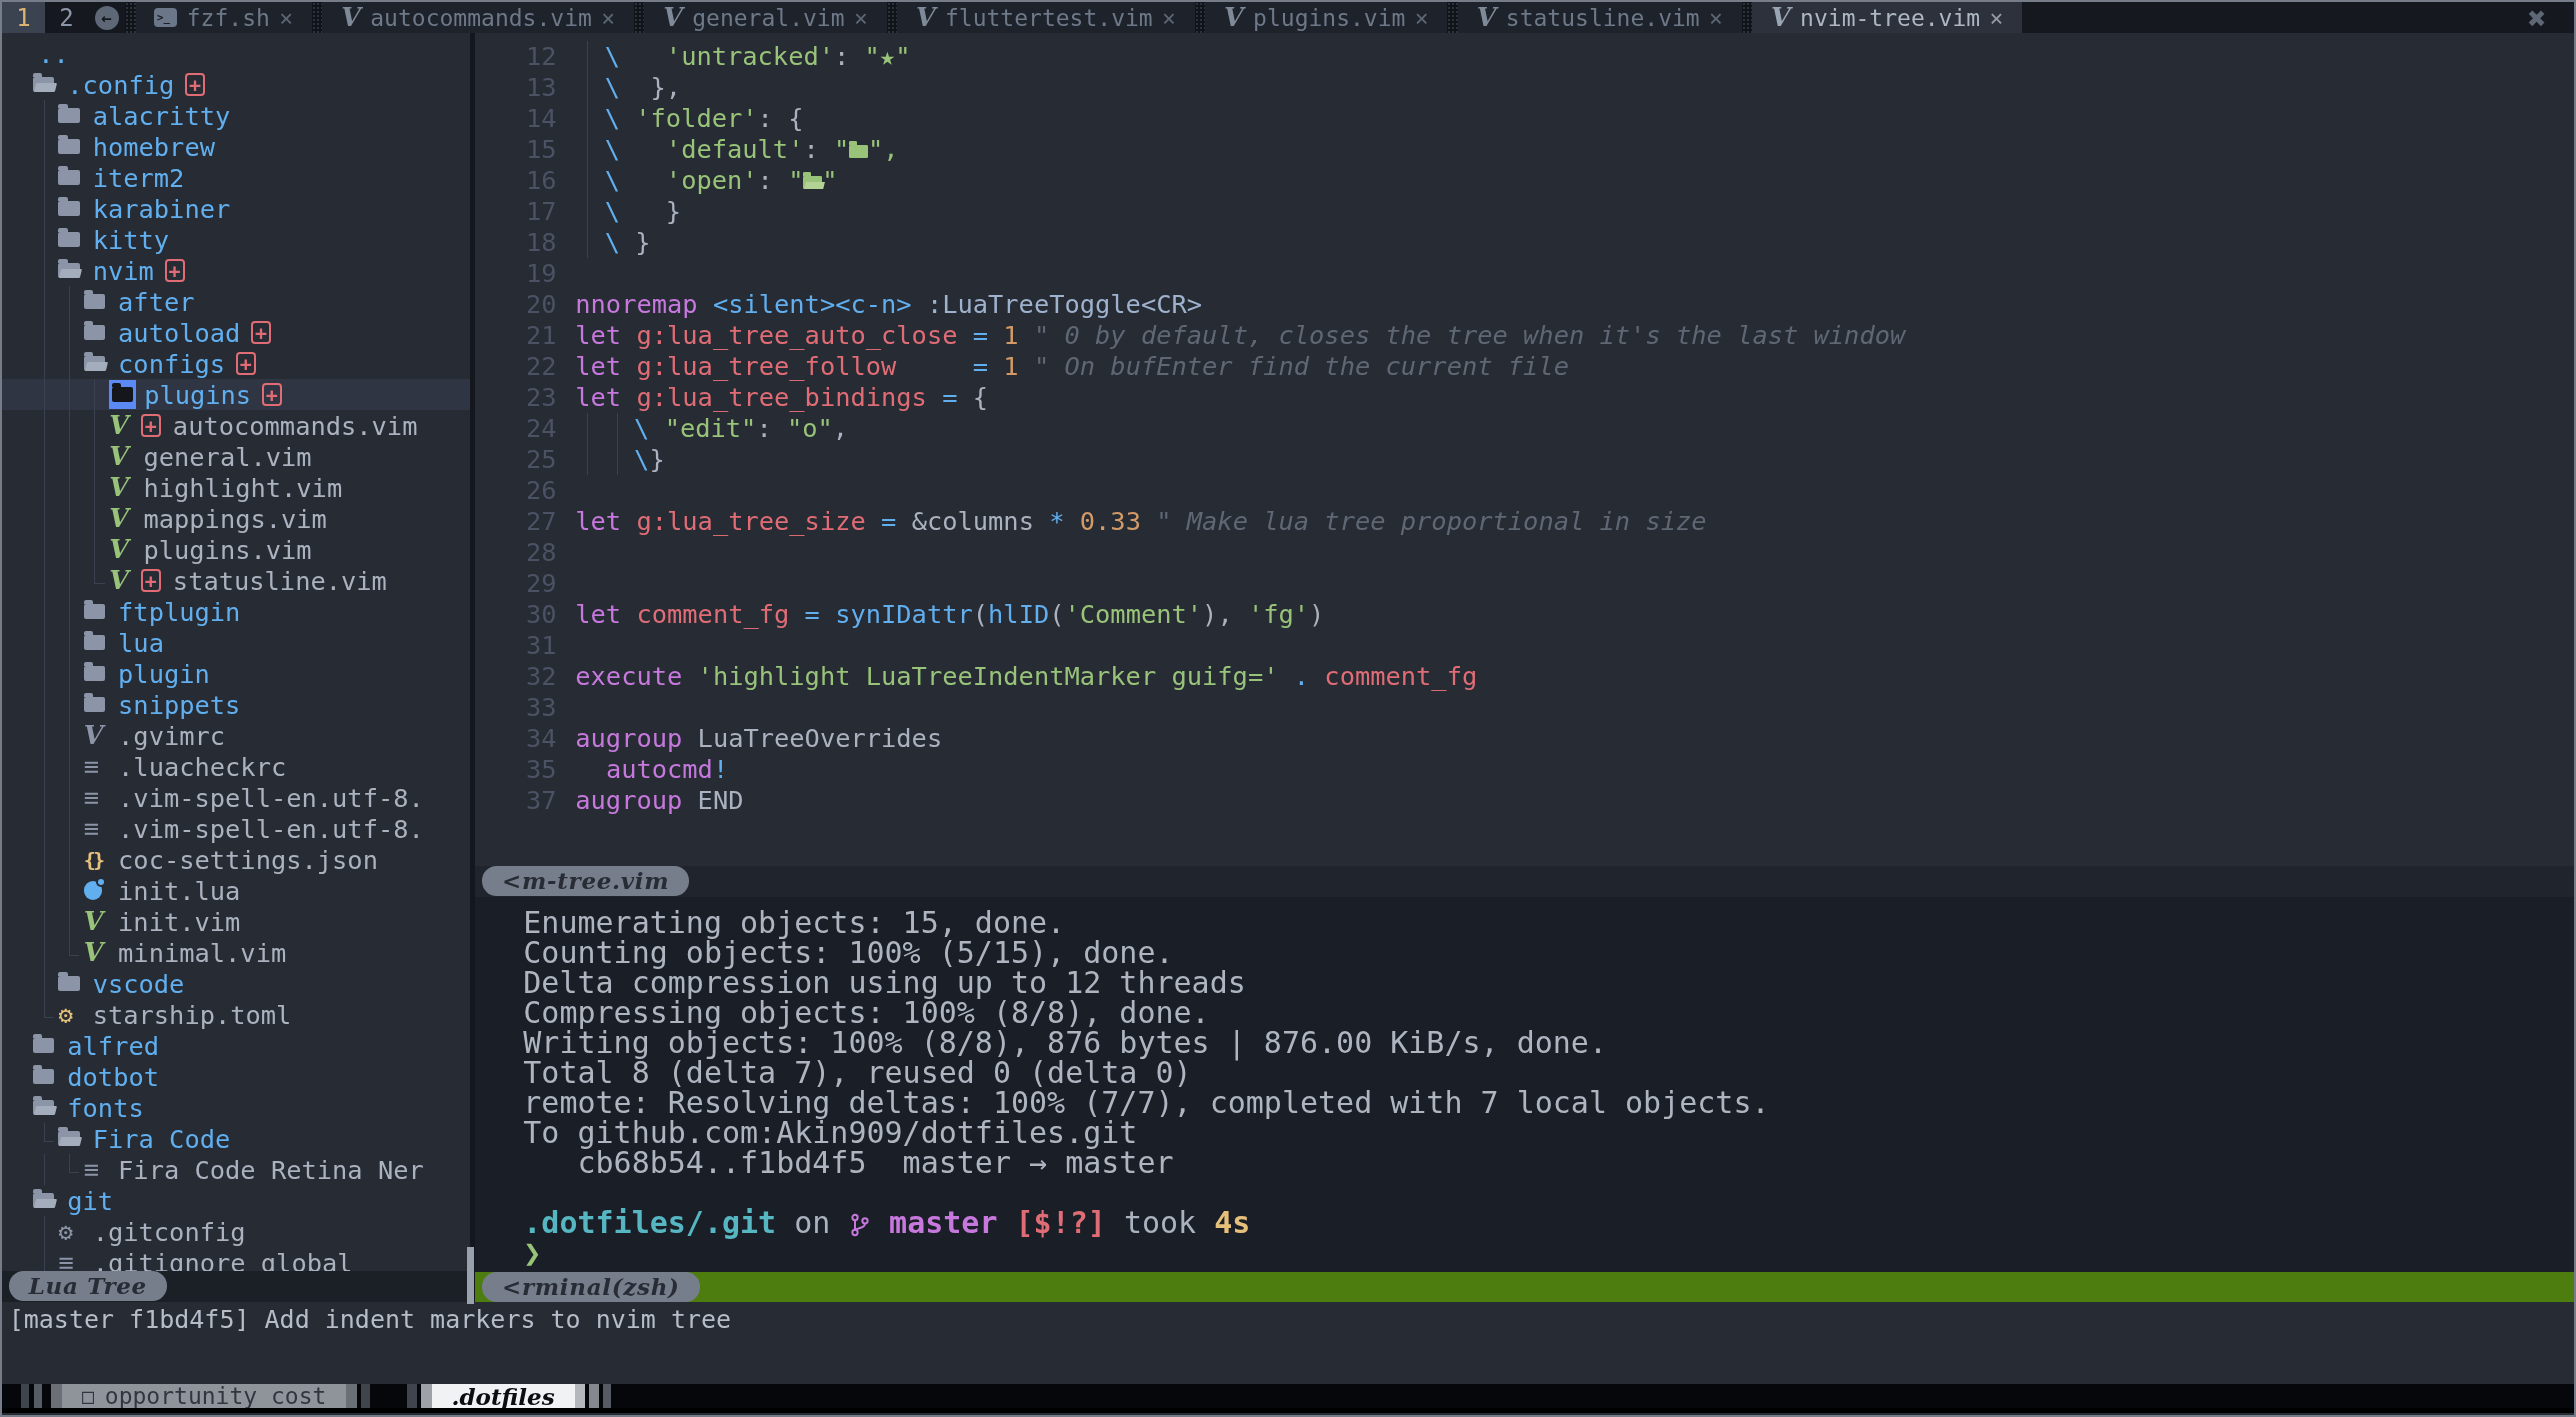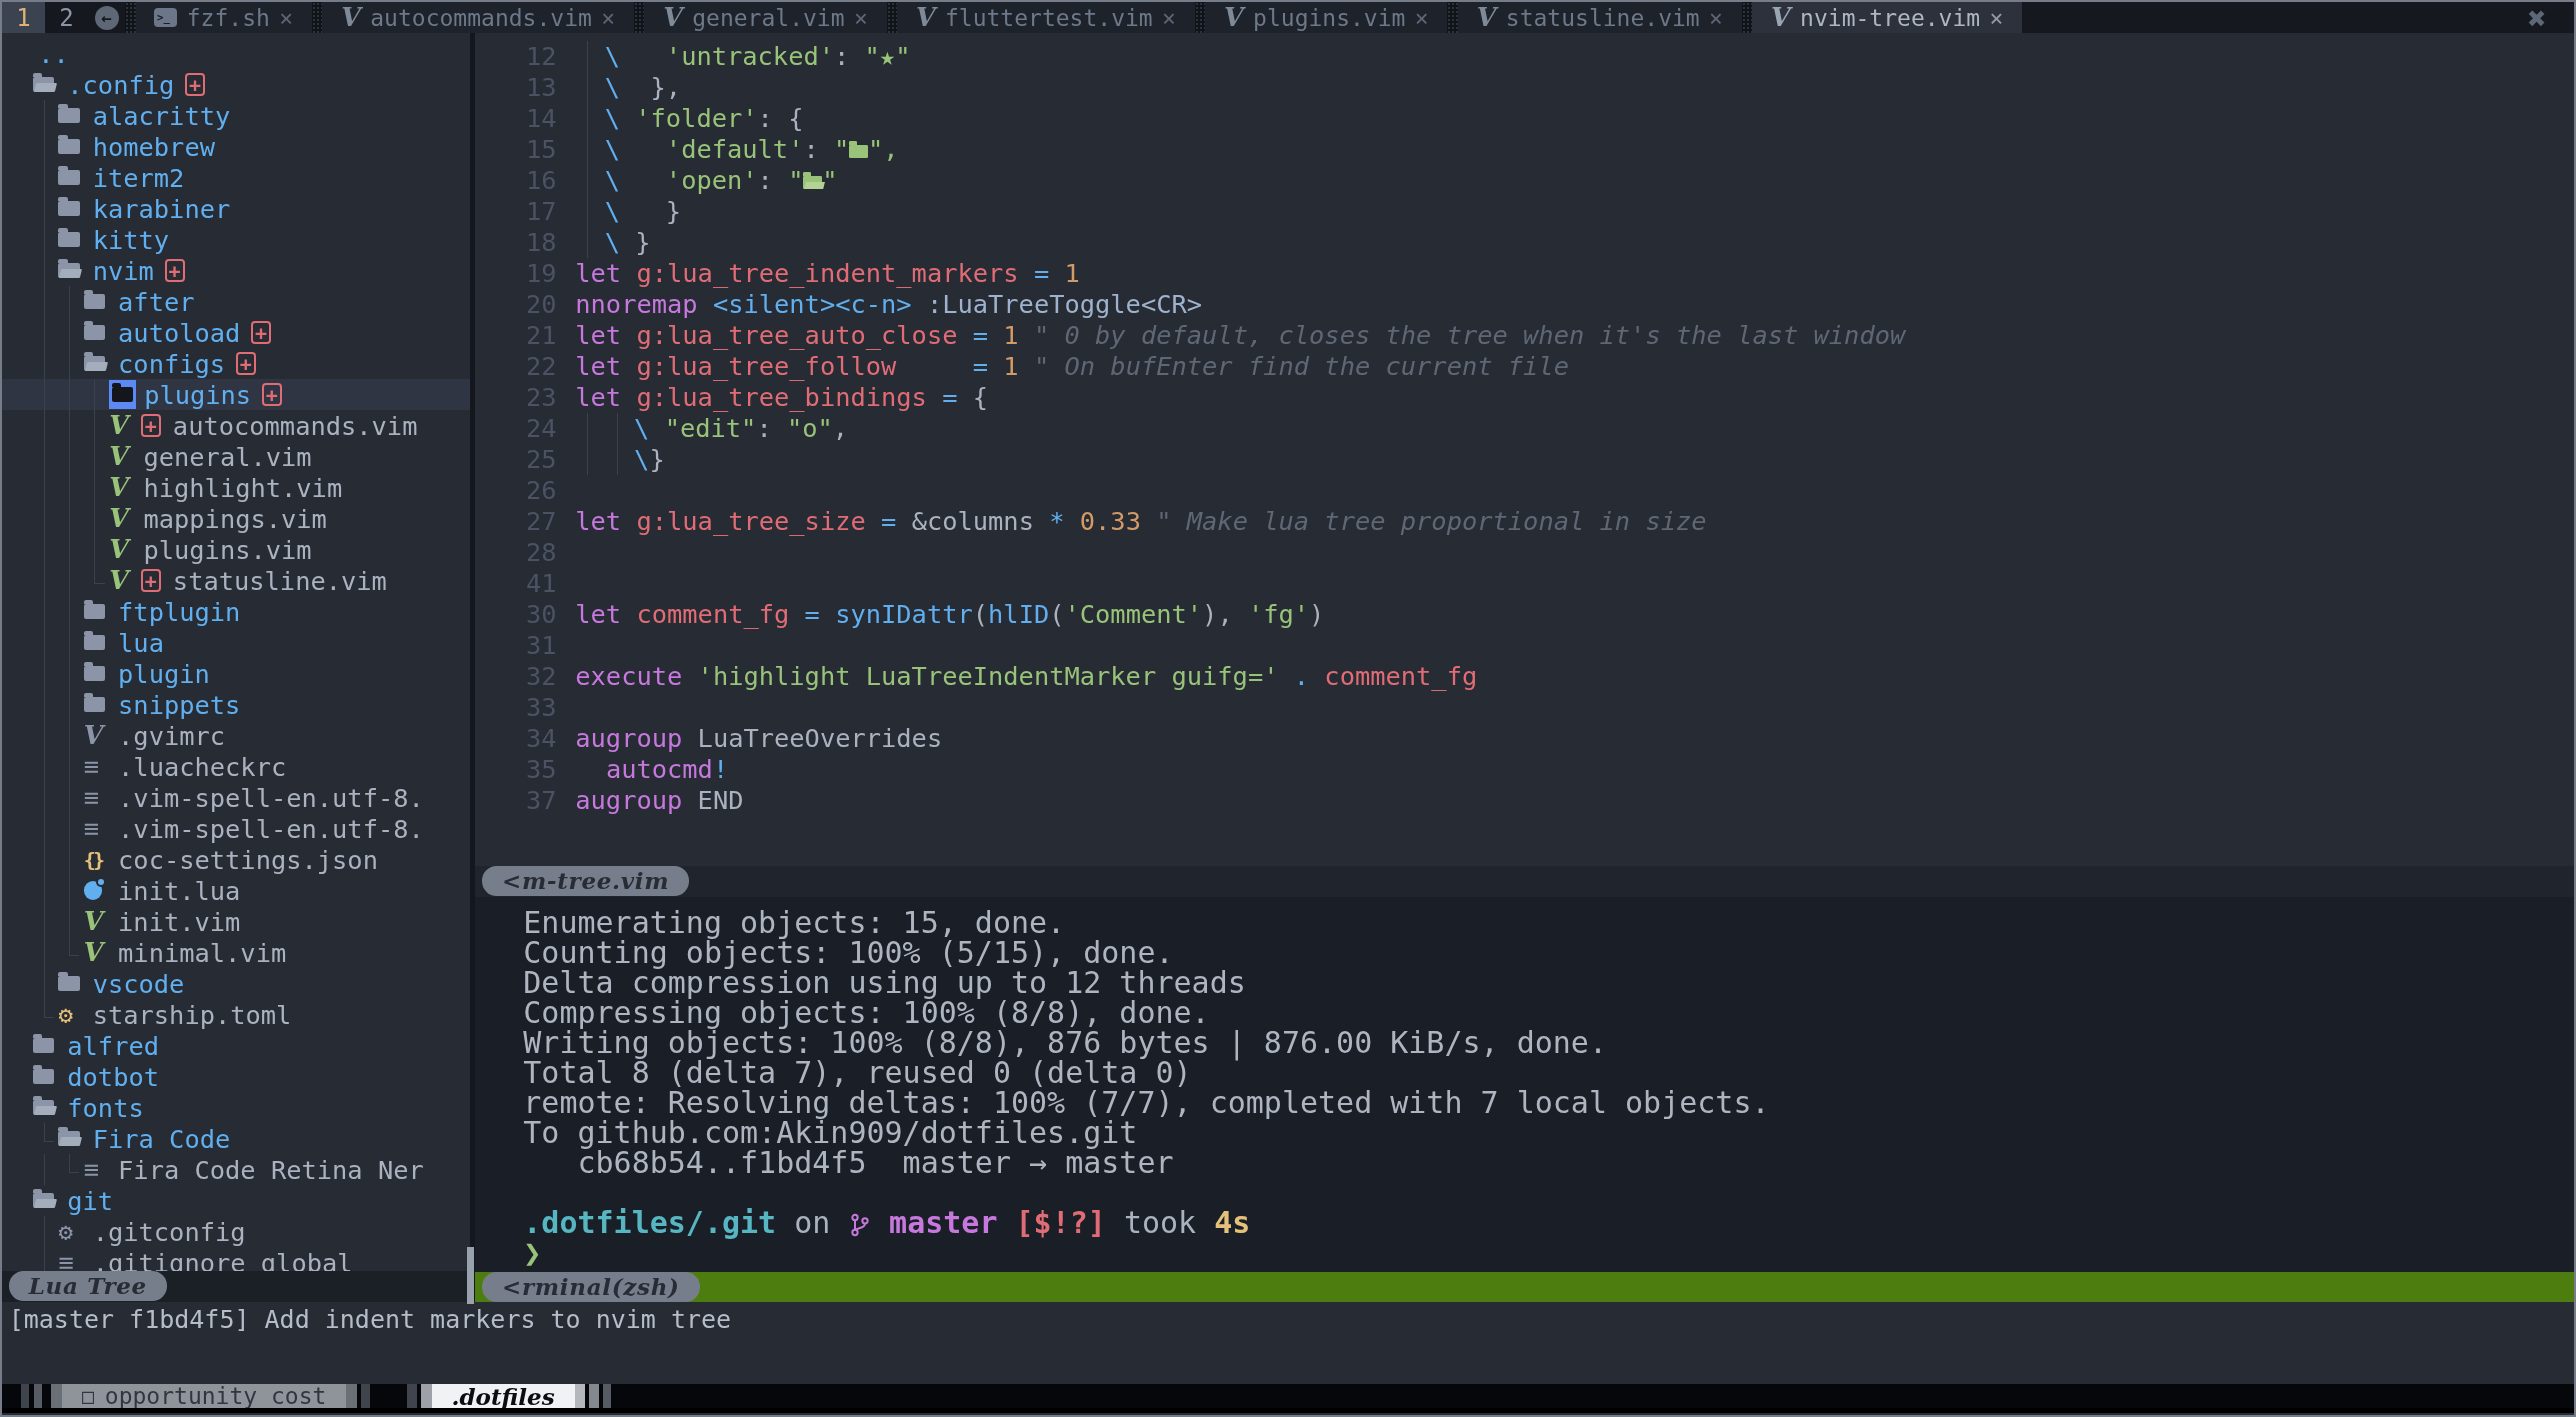--- a/index.html
+++ b/index.html
@@ -200,31 +200,31 @@
     <div class="vsep"></div>
     <div class="rightcol">
       <div class="codepane" id="code">
           <div class="cline"><span class="lnum">12</span><span><span class="cg"></span><span class="c-blue">\   </span><span class="c-green">'untracked'</span><span class="c-fg">: </span><span class="c-green">"★"</span></span></div>
           <div class="cline"><span class="lnum">13</span><span><span class="cg"></span><span class="c-blue">\  </span><span class="c-fg">},</span></span></div>
           <div class="cline"><span class="lnum">14</span><span><span class="cg"></span><span class="c-blue">\ </span><span class="c-green">'folder'</span><span class="c-fg">: </span><span class="c-fg">{</span></span></div>
           <div class="cline"><span class="lnum">15</span><span><span class="cg"></span><span class="c-blue">\   </span><span class="c-green">'default'</span><span class="c-fg">: </span><span class="c-green">"</span><span class="cfold"></span><span class="c-green">",</span></span></div>
           <div class="cline"><span class="lnum">16</span><span><span class="cg"></span><span class="c-blue">\   </span><span class="c-green">'open'</span><span class="c-fg">: </span><span class="c-green">"</span><span class="cfold open"></span><span class="c-green">"</span></span></div>
           <div class="cline"><span class="lnum">17</span><span><span class="cg"></span><span class="c-blue">\   </span><span class="c-fg">}</span></span></div>
           <div class="cline"><span class="lnum">18</span><span><span class="cg"></span><span class="c-blue">\ </span><span class="c-fg">}</span></span></div>
-          <div class="cline"><span class="lnum">19</span><span><span class="c-purple">let </span><span class="c-red">g:lua_tree_indent_markers </span><span class="c-blue">= </span><span class="c-orange">1</span></span></div>
+          <div class="cline"><span class="lnum">19</span></div>
           <div class="cline"><span class="lnum">20</span><span><span class="c-purple">nnoremap </span><span class="c-blue">&lt;silent&gt;&lt;c-n&gt; </span><span class="c-stmt">:LuaTreeToggle&lt;CR&gt;</span></span></div>
           <div class="cline"><span class="lnum">21</span><span><span class="c-purple">let </span><span class="c-red">g:lua_tree_auto_close </span><span class="c-blue">= </span><span class="c-orange">1 </span><span class="c-comment it">" 0 by default, closes the tree when it's the last window</span></span></div>
           <div class="cline"><span class="lnum">22</span><span><span class="c-purple">let </span><span class="c-red">g:lua_tree_follow     </span><span class="c-blue">= </span><span class="c-orange">1 </span><span class="c-comment it">" On bufEnter find the current file</span></span></div>
           <div class="cline"><span class="lnum">23</span><span><span class="c-purple">let </span><span class="c-red">g:lua_tree_bindings </span><span class="c-blue">= </span><span class="c-fg">{</span></span></div>
           <div class="cline"><span class="lnum">24</span><span><span class="cg"></span><span class="cg"></span><span class="c-blue">\ </span><span class="c-green">"edit"</span><span class="c-fg">: </span><span class="c-green">"o"</span><span class="c-fg">,</span></span></div>
           <div class="cline"><span class="lnum">25</span><span><span class="cg"></span><span class="cg"></span><span class="c-blue">\</span><span class="c-fg">}</span></span></div>
           <div class="cline"><span class="lnum">26</span></div>
           <div class="cline"><span class="lnum">27</span><span><span class="c-purple">let </span><span class="c-red">g:lua_tree_size </span><span class="c-blue">= </span><span class="c-fg">&amp;columns </span><span class="c-blue">* </span><span class="c-orange">0.33 </span><span class="c-comment it">" Make lua tree proportional in size</span></span></div>
           <div class="cline"><span class="lnum">28</span><span>&nbsp;</span></div>
-          <div class="cline"><span class="lnum">41</span><span>&nbsp;</span></div>
+          <div class="cline"><span class="lnum">29</span><span>&nbsp;</span></div>
           <div class="cline"><span class="lnum">30</span><span><span class="c-purple">let </span><span class="c-red">comment_fg </span><span class="c-blue">= </span><span class="c-blue">synIDattr</span><span class="c-fg">(</span><span class="c-blue">hlID</span><span class="c-fg">(</span><span class="c-green">'Comment'</span><span class="c-fg">), </span><span class="c-green">'fg'</span><span class="c-fg">)</span></span></div>
           <div class="cline"><span class="lnum">31</span><span>&nbsp;</span></div>
           <div class="cline"><span class="lnum">32</span><span><span class="c-purple">execute </span><span class="c-green">'highlight LuaTreeIndentMarker guifg='</span><span class="c-blue"> . </span><span class="c-red">comment_fg</span></span></div>
           <div class="cline"><span class="lnum">33</span><span>&nbsp;</span></div>
           <div class="cline"><span class="lnum">34</span><span><span class="c-purple">augroup </span><span class="c-fg">LuaTreeOverrides</span></span></div>
           <div class="cline"><span class="lnum">35</span><span><span class="c-fg">  </span><span class="c-purple">autocmd</span><span class="c-blue">!</span></span></div>
           <div class="cline"><span class="lnum">37</span><span><span class="c-purple">augroup </span><span class="c-fg">END</span></span></div>
         </div>
       <div class="sline sl-ed">
         <span class="pill">&lt;m-tree.vim</span>

